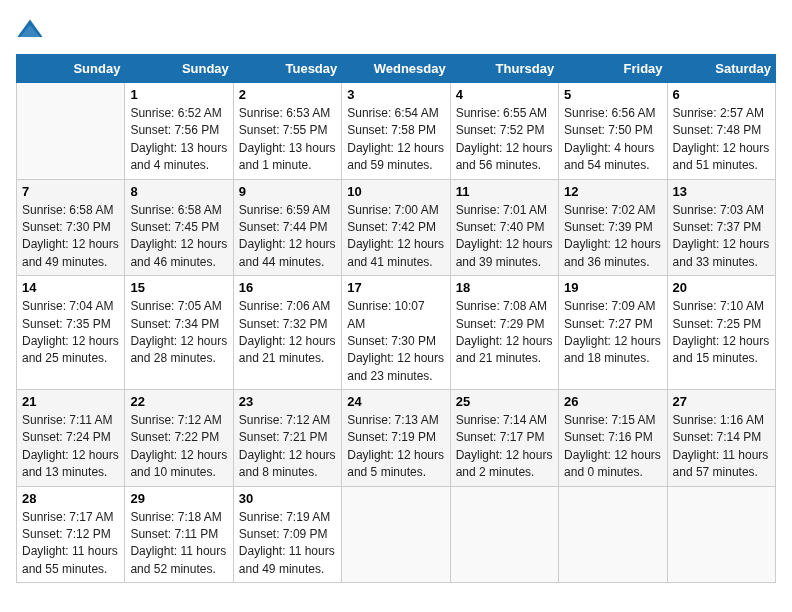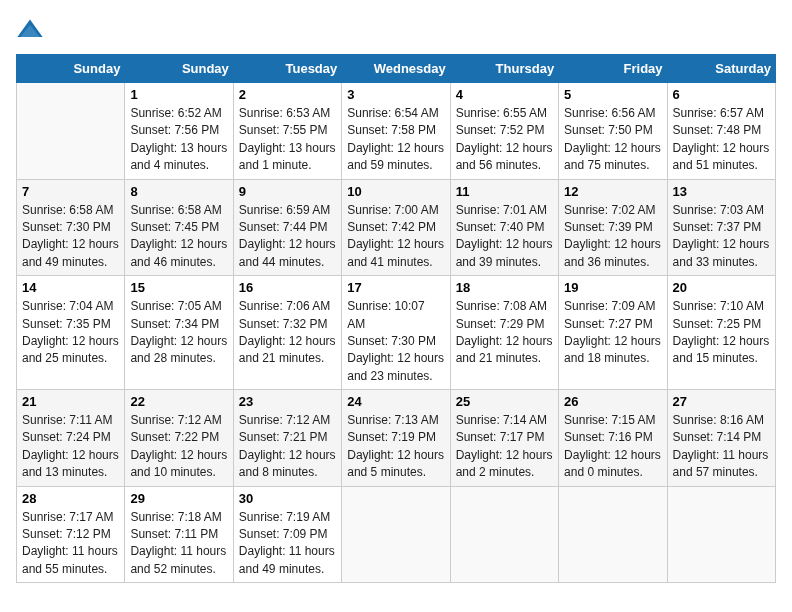--- a/index.html
+++ b/index.html
@@ -159,27 +159,27 @@
           <div>Sunrise: 6:55 AM</div>
           <div>Sunset: 7:52 PM</div>
           <div>Daylight: 12 hours and 56 minutes.</div>
         </div>
       </td>
         <td>
         <span class="day-number">5</span>
         <div class="cell-text">
           <div>Sunrise: 6:56 AM</div>
           <div>Sunset: 7:50 PM</div>
-          <div>Daylight: 12 hours and 75 minutes.</div>
+          <div>Daylight: 4 hours and 54 minutes.</div>
         </div>
       </td>
         <td>
         <span class="day-number">6</span>
         <div class="cell-text">
-          <div>Sunrise: 6:57 AM</div>
+          <div>Sunrise: 2:57 AM</div>
           <div>Sunset: 7:48 PM</div>
           <div>Daylight: 12 hours and 51 minutes.</div>
         </div>
       </td>
       </tr>
       <tr>
         <td>
         <span class="day-number">7</span>
         <div class="cell-text">
           <div>Sunrise: 6:58 AM</div>
@@ -339,21 +339,21 @@
         <span class="day-number">26</span>
         <div class="cell-text">
           <div>Sunrise: 7:15 AM</div>
           <div>Sunset: 7:16 PM</div>
           <div>Daylight: 12 hours and 0 minutes.</div>
         </div>
       </td>
         <td>
         <span class="day-number">27</span>
         <div class="cell-text">
-          <div>Sunrise: 8:16 AM</div>
+          <div>Sunrise: 1:16 AM</div>
           <div>Sunset: 7:14 PM</div>
           <div>Daylight: 11 hours and 57 minutes.</div>
         </div>
       </td>
       </tr>
       <tr>
         <td>
         <span class="day-number">28</span>
         <div class="cell-text">
           <div>Sunrise: 7:17 AM</div>

